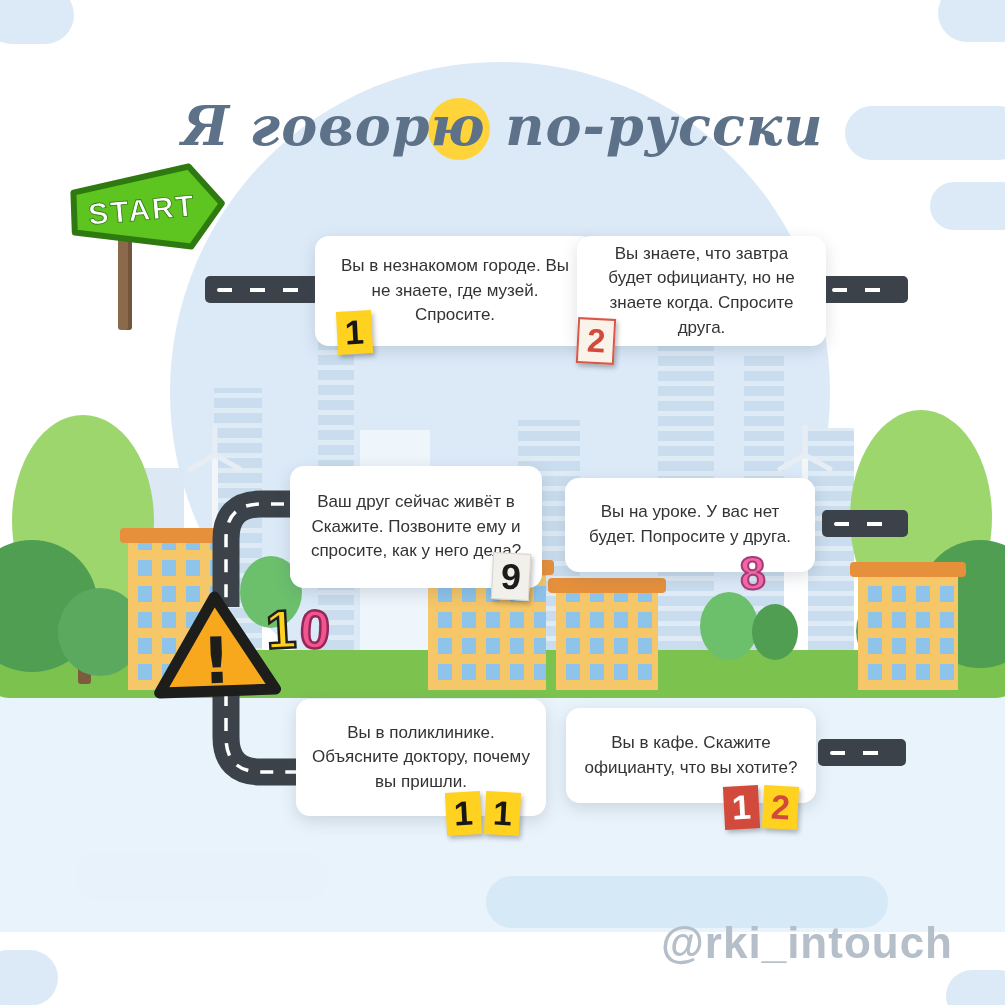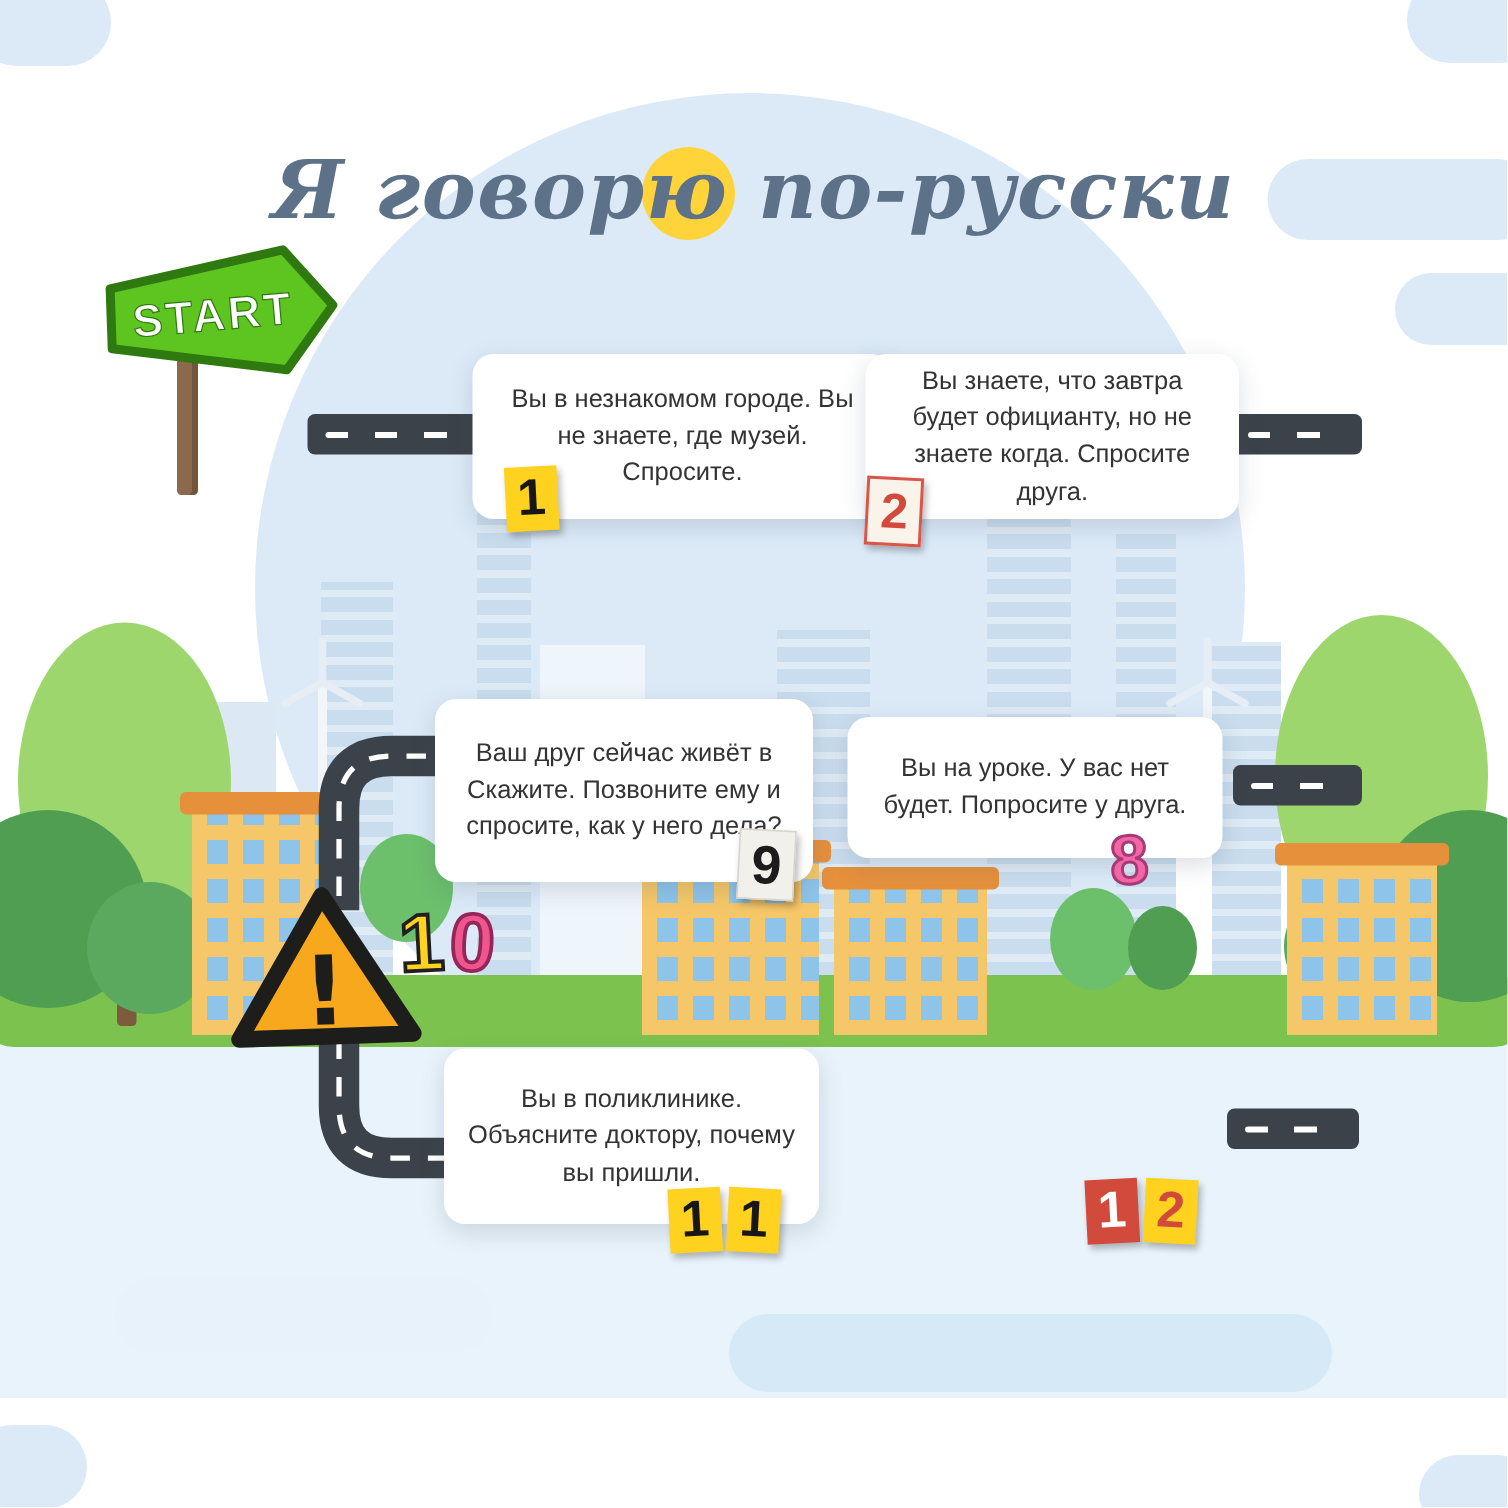--- a/index.html
+++ b/index.html
@@ -222,20 +222,23 @@
   </div>
   <div class="abs card card-9">
     <span>Ваш друг сейчас живёт в Скажите. Позвоните ему и спросите, как у него дела?</span>
   </div>
   <div class="abs card card-8">
     <span>Вы на уроке. У вас нет будет. Попросите у друга.</span>
   </div>
   <div class="abs card card-11">
     <span>Вы в поликлинике. Объясните доктору, почему вы пришли.</span>
   </div>
+  <div class="abs card card-12">
+    <span>Вы в кафе. Скажите официанту, что вы хотите?</span>
+  </div>
 
   <div class="abs num n1">
     <span class="chip chip-yellow r-neg">1</span>
   </div>
   <div class="abs num n2">
     <span class="chip chip-red-on-white r-pos">2</span>
   </div>
   <div class="abs num n9">
     <span class="chip chip-white r-pos">9</span>
   </div>
@@ -248,14 +251,15 @@
   </div>
   <div class="abs num n11">
     <span class="chip chip-yellow r-neg">1</span>
     <span class="chip chip-yellow r-pos">1</span>
   </div>
   <div class="abs num n12">
     <span class="chip chip-red r-neg">1</span>
     <span class="chip chip-yellow-red r-pos">2</span>
   </div>
 
+  <div class="abs watermark">@rki_intouch</div>
 
 </div>
 
 </body></html>

